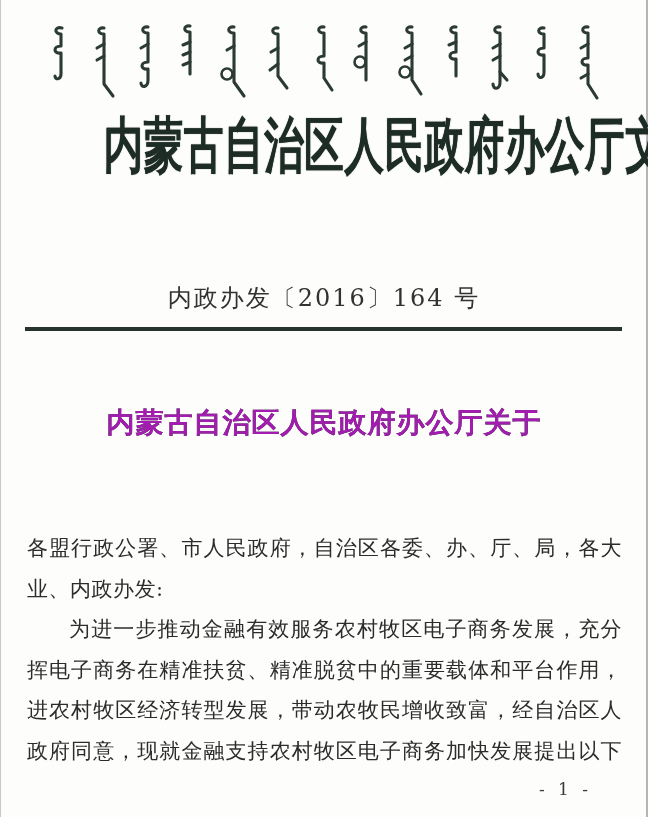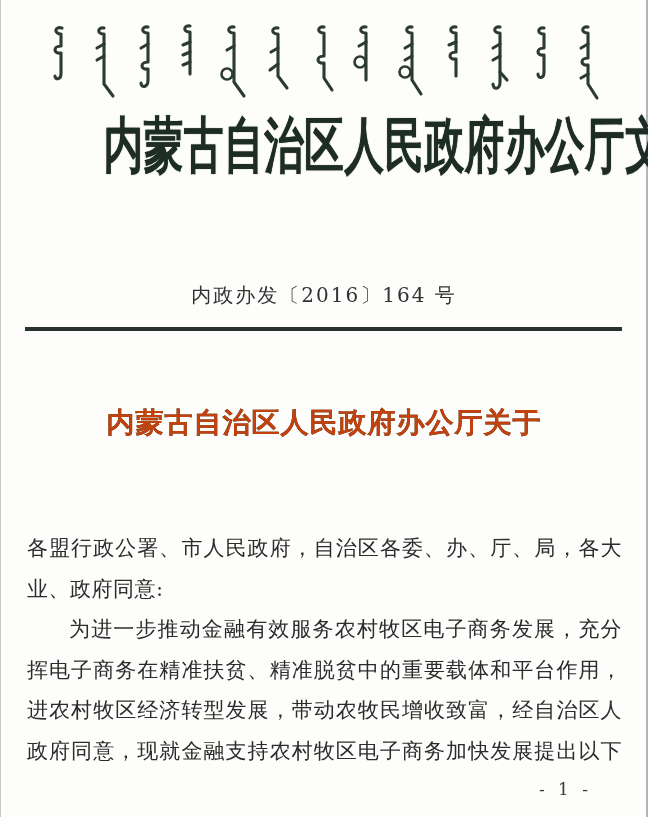--- a/index.html
+++ b/index.html
@@ -46,39 +46,39 @@
     transform-origin: 50% 50%;
     white-space: nowrap;
     line-height: 78px;
     text-shadow: 0 0 1px #1e2c26;
   }
 
   .doc-number {
     position: absolute;
     top: 282px; left: 0; right: 0;
     text-align: center;
-    font-size: 20px;
+    font-size: 24px;
     letter-spacing: 2px;
     color: #323232;
   }
 
   .rule {
     position: absolute;
     top: 327px; left: 25px;
     width: 597px; height: 4px;
     background: #27332e;
   }
 
   .doc-title {
     position: absolute;
     top: 404px; left: 0; right: 0;
     text-align: center;
     font-size: 28px;
     font-weight: 700;
-    color: #c2410c;
+    color: #a21caf;
     line-height: 38px;
     letter-spacing: 1px;
     text-shadow: 0 0 .5px #1d2b26;
   }
 
   .body-text {
     position: absolute;
     top: 528px; left: 27px; right: 26px;
     font-size: 21px;
     line-height: 40.5px;
@@ -173,21 +173,21 @@
   <div class="doc-number">内政办发〔2016〕164 号</div>
 
   <div class="rule"></div>
 
   <div class="doc-title">
     <div>内蒙古自治区人民政府办公厅关于</div>
   </div>
 
   <div class="body-text">
     <div class="bodyline full">各盟行政公署、市人民政府，自治区各委、办、厅、局，各大企</div>
-    <div class="bodyline">业、政府同意:</div>
+    <div class="bodyline">业、内政办发:</div>
     <div class="bodyline full indent">为进一步推动金融有效服务农村牧区电子商务发展，充分发</div>
     <div class="bodyline full">挥电子商务在精准扶贫、精准脱贫中的重要载体和平台作用，促</div>
     <div class="bodyline full">进农村牧区经济转型发展，带动农牧民增收致富，经自治区人民</div>
     <div class="bodyline full">政府同意，现就金融支持农村牧区电子商务加快发展提出以下意</div>
   </div>
 
   <div class="page-number">- 1 -</div>
 
 </div>
 

